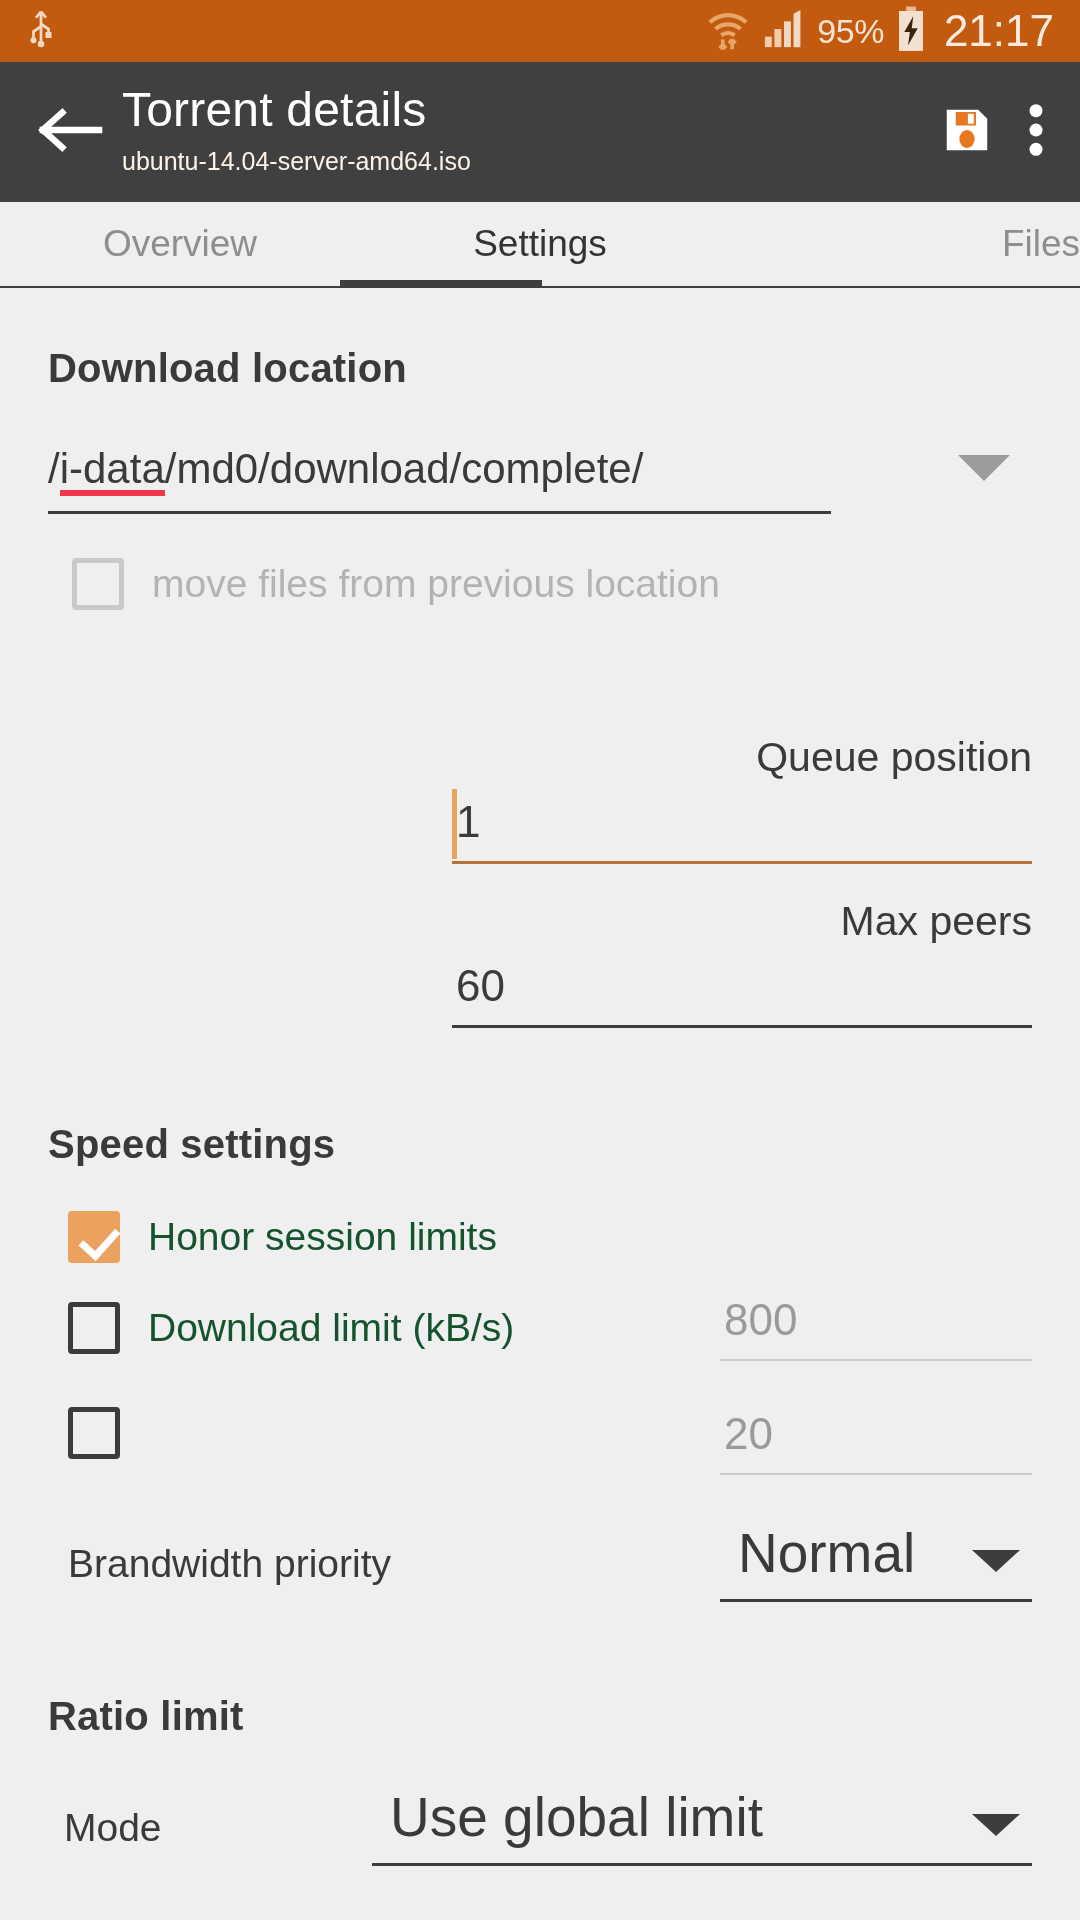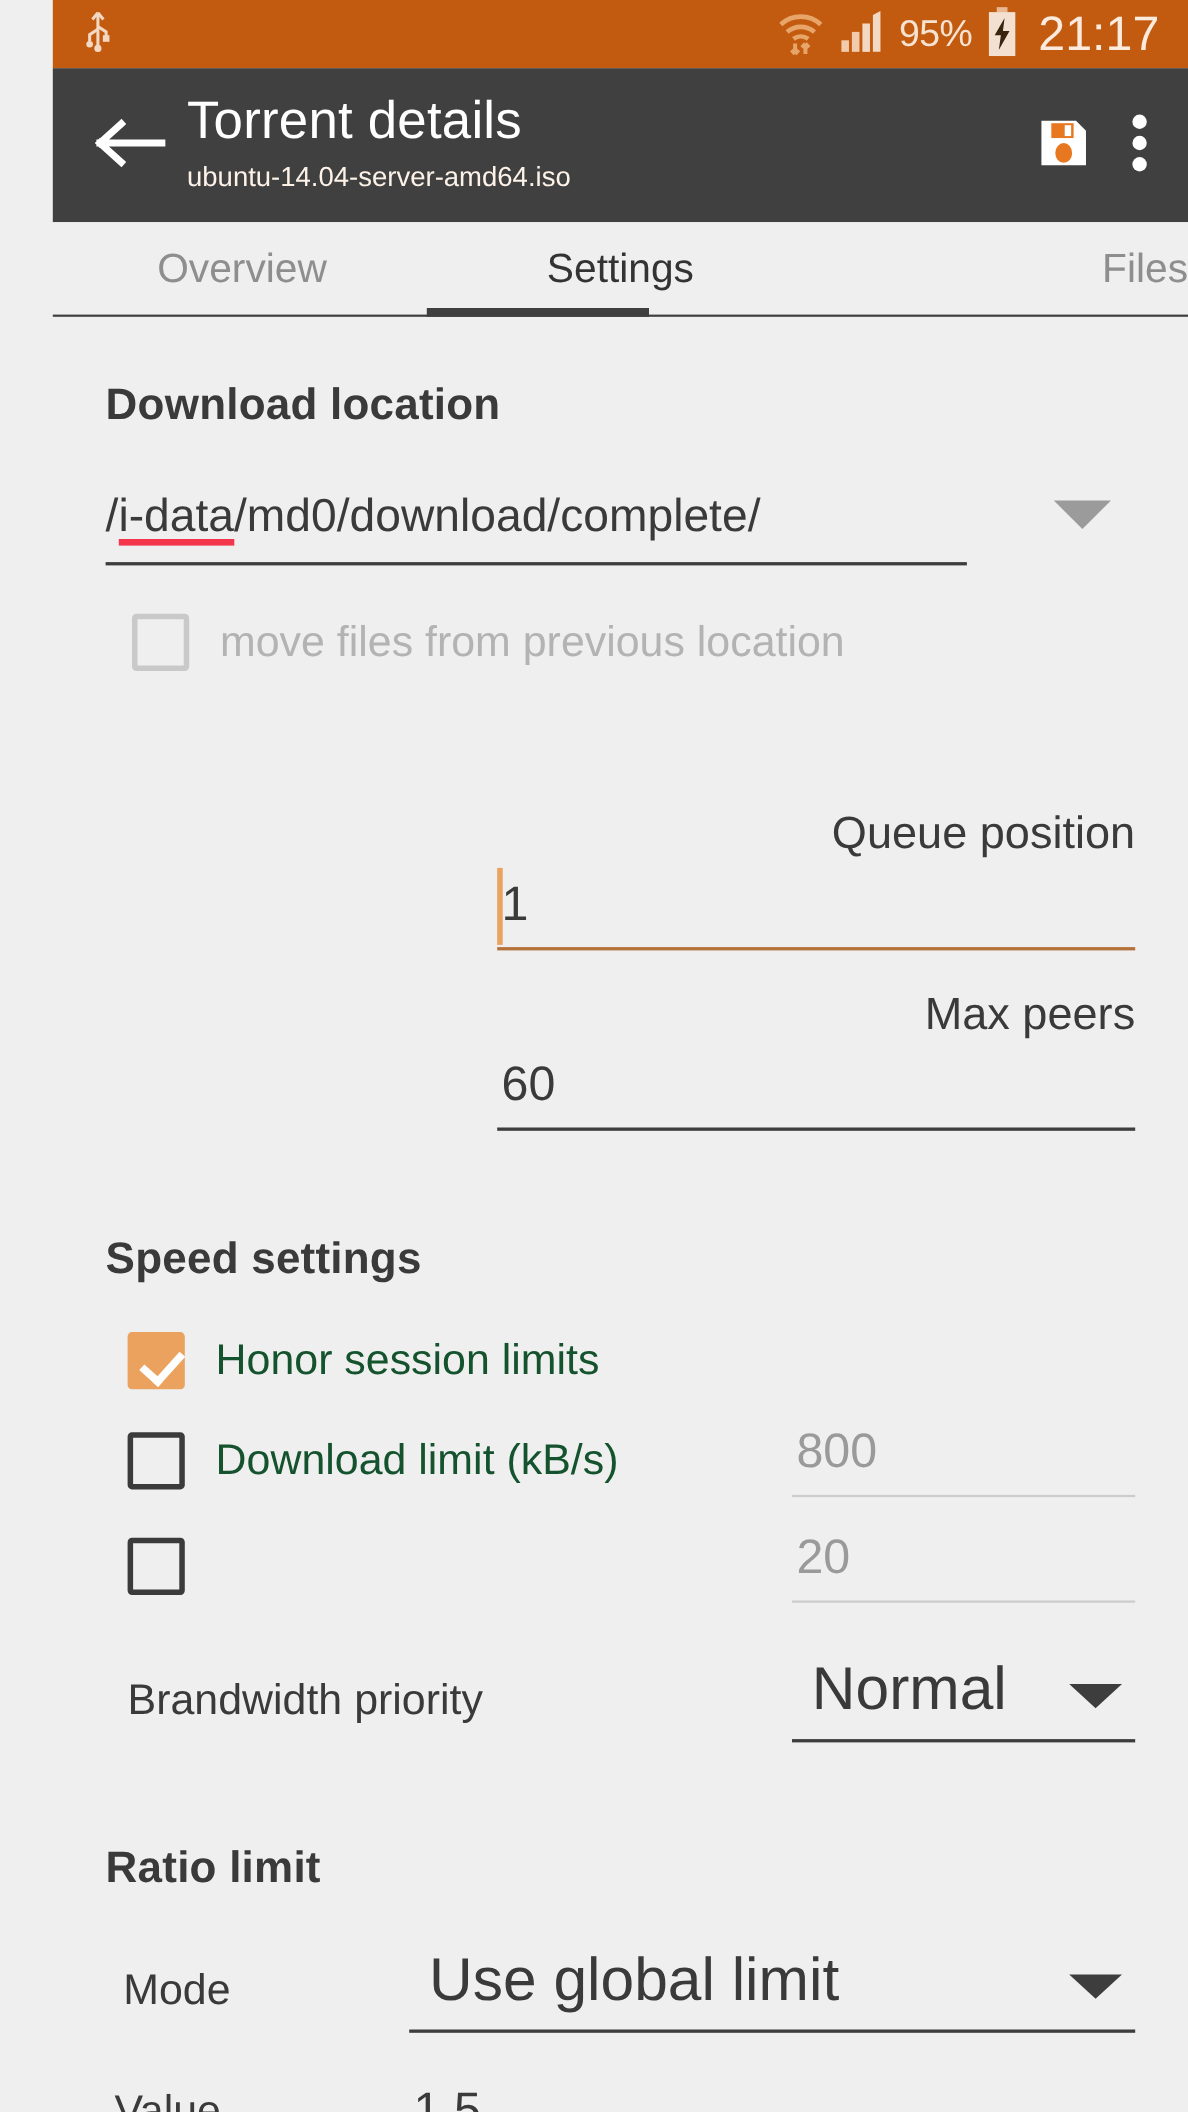--- a/index.html
+++ b/index.html
@@ -2,21 +2,21 @@
 <html><head>
 <meta charset="utf-8">
 <style>
   * { box-sizing: border-box; margin: 0; padding: 0; }
   html, body {
     width: 1080px; height: 1920px;
     background: #eeeeee;
     font-family: "Liberation Sans", sans-serif;
     overflow: hidden;
   }
-  .screen { position: relative; width: 1080px; height: 1920px; background: #efefef; padding-left: 48px; }
+  .screen { position: relative; width: 1080px; height: 1920px; background: #efefef; }
 
   
   .statusbar {
     height: 62px; background: #c25b0f; display: flex; align-items: center;
     padding: 0 26px; color: #f3d9c4;
   }
   .sb-left { display: flex; align-items: center; gap: 14px; }
   .sb-right { margin-left: auto; display: flex; align-items: center; gap: 12px; }
   .sb-pct { font-size: 34px; color: #f6e2d0; letter-spacing: -0.5px; }
   .sb-time { font-size: 44px; color: #fbeade; letter-spacing: 0px; margin-left: 6px; }
@@ -244,21 +244,21 @@
       <span class="cb"></span>
       <span class="lbl">Download limit (kB/s)</span>
       <span class="field-box" style="width:312px; margin-left:auto;">
         <div class="field-val muted">800</div>
         <div class="field-line faint"></div>
       </span>
     </div>
 
     <div class="checkrow" style="margin-top:30px; margin-left:20px;">
       <span class="cb"></span>
-      <span class="field-box" style="width:312px; margin-left:auto;">
+      <span class="field-box" style="width:312px; margin-left:auto;margin-top:18px;">
         <div class="field-val muted">20</div>
         <div class="field-line faint"></div>
       </span>
     </div>
 
     <div class="opt-row" style="margin-top:46px; margin-left:20px;">
       <span class="opt-label">Brandwidth priority</span>
       <span class="select-box" style="width:312px;">
         <div class="select-val">Normal</div>
         <div class="select-line"></div>

